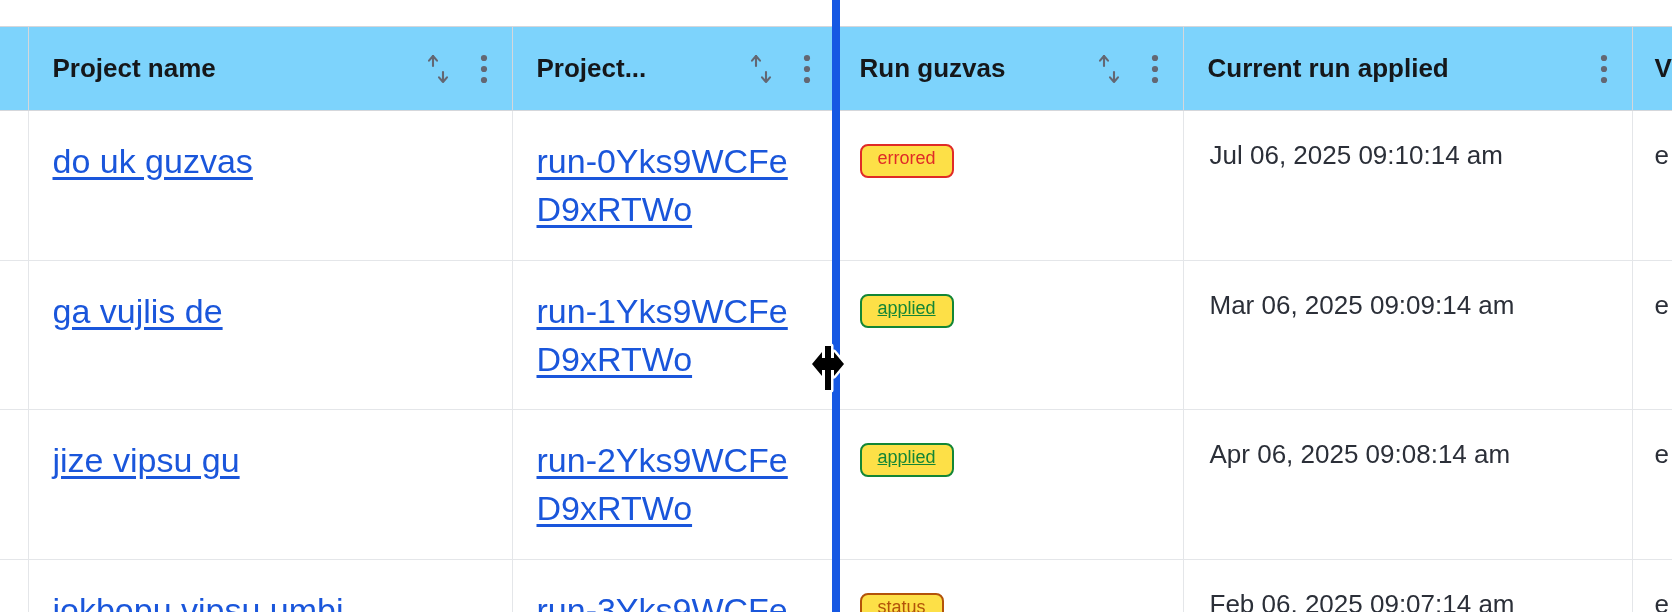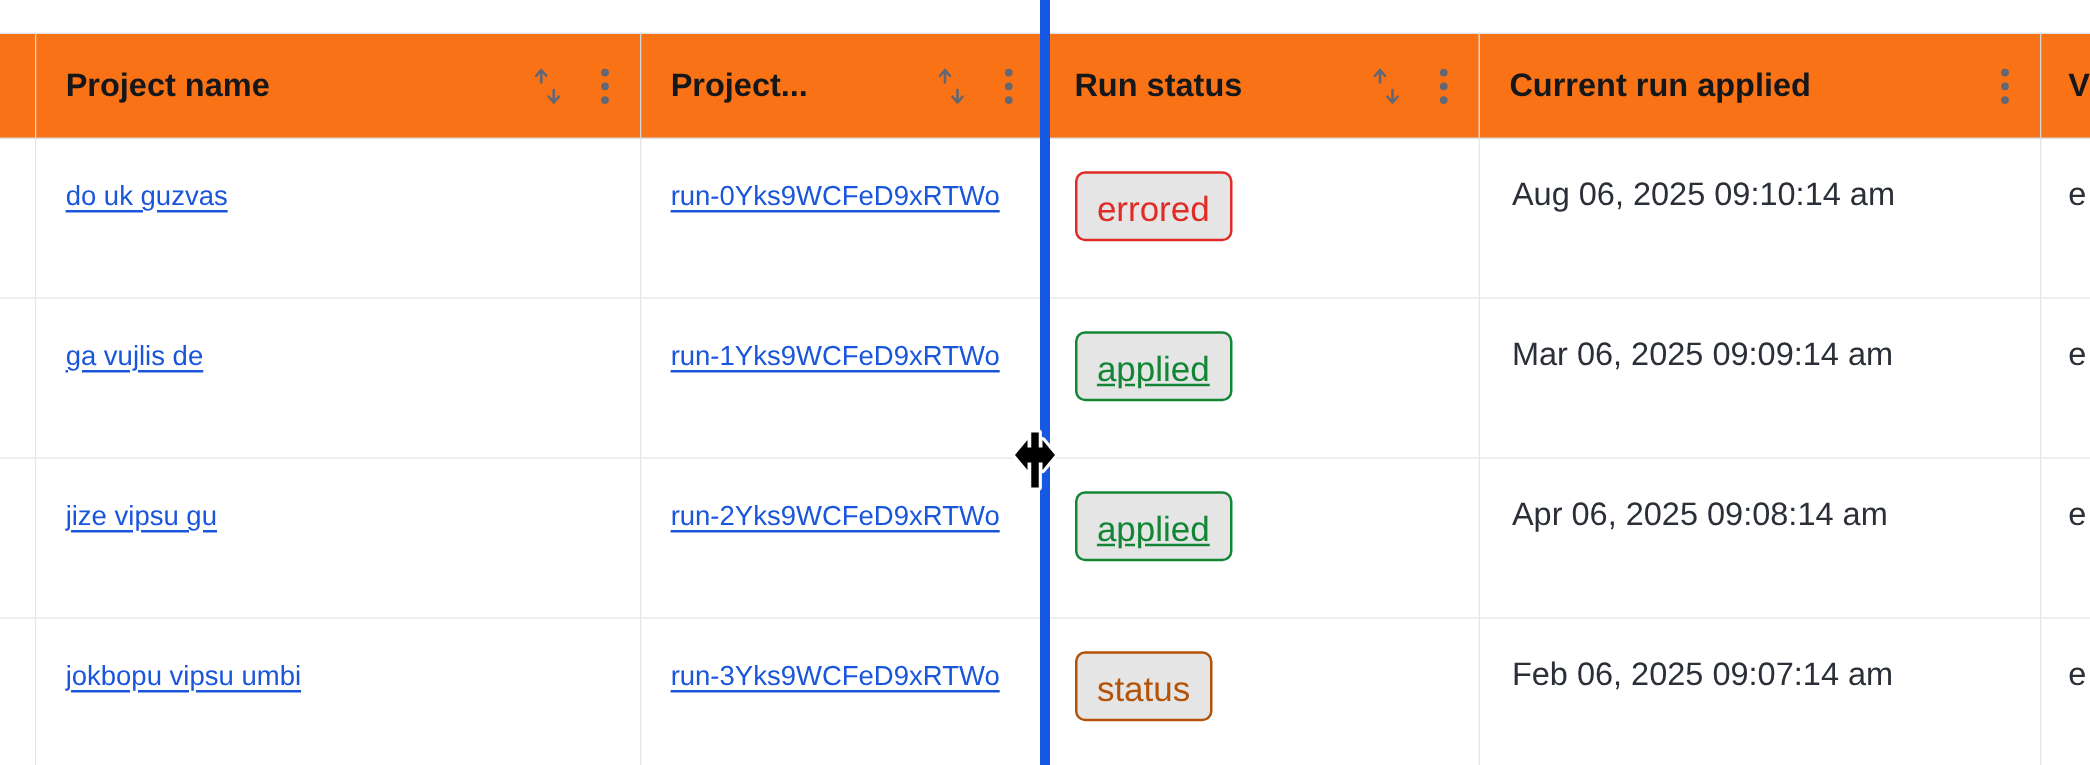--- a/index.html
+++ b/index.html
@@ -37,21 +37,21 @@
   
   col.c-select  { width: 28px; }
   col.c-name    { width: 484px; }
   col.c-run     { width: 323px; }
   col.c-status  { width: 348px; }
   col.c-applied { width: 449px; }
   col.c-extra   { width: 128px; }
 
   
   thead th {
-    background: #f97316;
+    background: #7dd3fc;
     border-top: 1px solid #D5D7DB;
     border-bottom: 1px solid #D5D7DB;
     border-right: 1px solid #D5D7DB;
     height: 84px;
     padding: 0 24px;
     vertical-align: middle;
     font-size: 26px;
     font-weight: bold;
     color: #15171A;
     text-align: left;
@@ -98,35 +98,35 @@
   }
   tbody td.td-select { padding: 0; }
   tbody td.td-extra  { border-right: none; padding-left: 22px; }
   tbody td.td-applied { padding-left: 26px; }
 
   .cell-link {
     color: #1A56DB;
     text-decoration: underline;
     text-underline-offset: 4px;
     cursor: pointer;
-    font-size: 22px;
+    font-size: 34px;
     display: inline;
     word-break: break-all;
   }
   .cell-text { font-size: 26px; color: #2B2F38; white-space: nowrap; }
 
   
   .badge {
     display: inline-block;
     border: 2px solid currentColor;
     border-radius: 8px;
-    padding: 12px 16px 7px 16px;
-    font-size: 28px;
+    padding: 2px 16px 7px 16px;
+    font-size: 18px;
     line-height: 1.18;
-    background: #e5e5e5;
+    background: #fde047;
     white-space: nowrap;
   }
   .badge.errored { color: #E02B27; }
   .badge.applied { color: #138636; text-decoration: underline; }
   .badge.planned { color: #B35309; }
 
   
   .resize-line {
     position: absolute;
     top: 0;
@@ -204,21 +204,21 @@
                     <circle cx="4" cy="15" r="3.1" fill="#636773"></circle>
                     <circle cx="4" cy="26" r="3.1" fill="#636773"></circle>
                   </svg>
                 </span>
               </span>
             </div>
           </th>
 
           <th>
             <div class="th-inner">
-              <span class="th-label">Run status</span>
+              <span class="th-label">Run guzvas</span>
               <span class="th-icons">
                 <span>
                   <svg class="sort-icon" viewBox="0 0 26 32" fill="none">
                     <path d="M7 13 L7 3 M7 3 L3 7.6 M7 3 L11 7.6" stroke="#636773" stroke-width="2.1" stroke-linecap="round" stroke-linejoin="round"></path>
                     <path d="M17 19 L17 29 M17 29 L13 24.4 M17 29 L21 24.4" stroke="#636773" stroke-width="2.1" stroke-linecap="round" stroke-linejoin="round"></path>
                   </svg>
                 </span>
                 <span>
                   <svg class="kebab-icon" viewBox="0 0 8 30">
                     <circle cx="4" cy="4" r="3.1" fill="#636773"></circle>
@@ -258,21 +258,21 @@
           <td>
             <span class="cell-link">do uk guzvas</span>
           </td>
           <td>
             <span class="cell-link">run-0Yks9WCFeD9xRTWo</span>
           </td>
           <td>
             <span class="badge errored">errored</span>
           </td>
           <td class="td-applied">
-            <span class="cell-text">Aug 06, 2025 09:10:14 am</span>
+            <span class="cell-text">Jul 06, 2025 09:10:14 am</span>
           </td>
           <td class="td-extra">
             <span class="cell-text">e</span>
           </td>
         </tr>
 
         <tr>
           <td class="td-select"></td>
           <td>
             <span class="cell-link">ga vujlis de</span>

